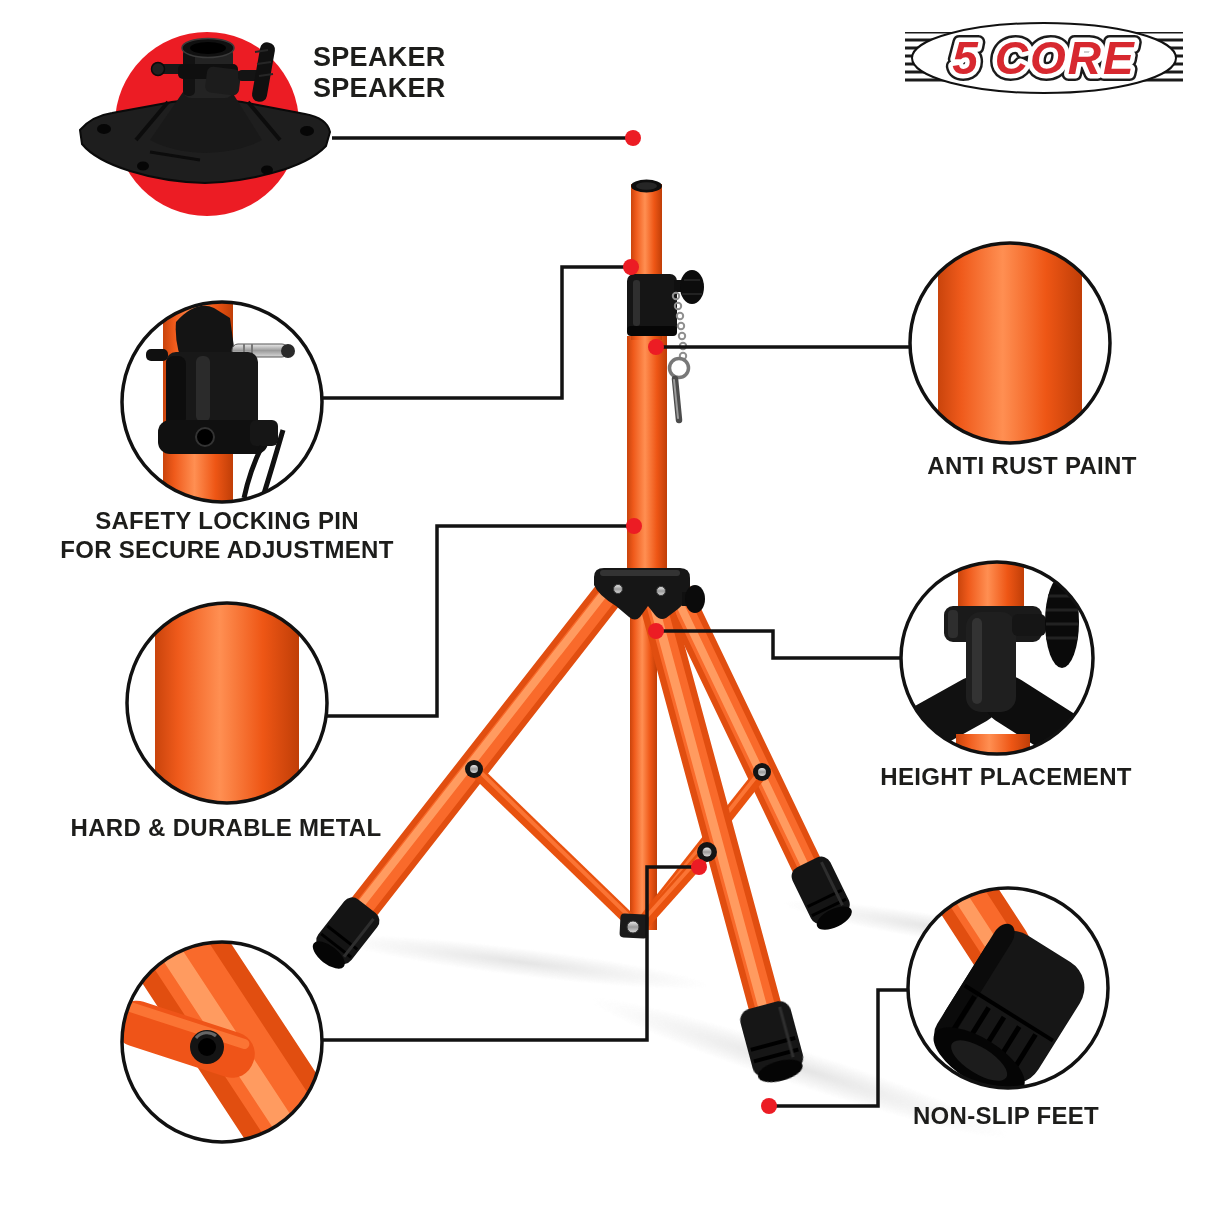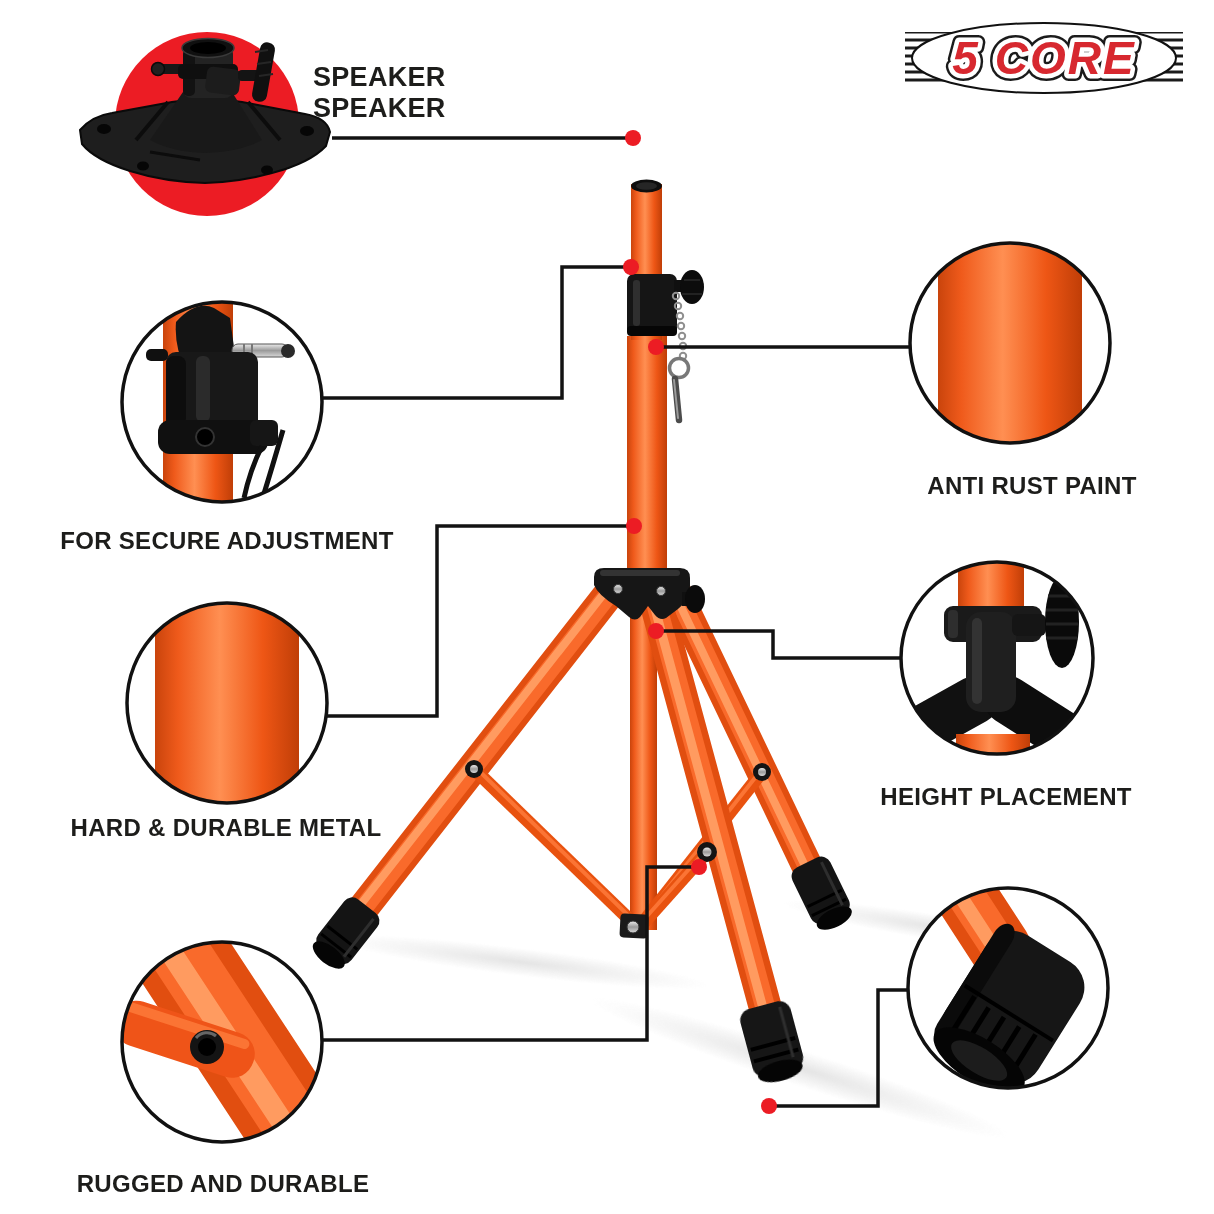--- a/index.html
+++ b/index.html
@@ -5,21 +5,21 @@
   html,body{margin:0;padding:0;}
   body{
     width:1214px;height:1214px;position:relative;background:#ffffff;
     font-family:"Liberation Sans",sans-serif;overflow:hidden;
   }
   #stage{position:absolute;left:0;top:0;width:1214px;height:1214px;}
   svg{position:absolute;left:0;top:0;}
   .label{
     position:absolute;font-weight:bold;color:#1d1d1b;
     font-size:24px;line-height:29px;letter-spacing:.3px;
-    width:400px;text-align:center;white-space:nowrap;margin-top:20px;
+    width:400px;text-align:center;white-space:nowrap;
   }
   .label .ln{display:block;}
   .label.big{font-size:27px;line-height:31px;}
   .label.left-align{text-align:left;width:auto;}
 </style>
 </head>
 <body>
 
 <div id="stage">
 
@@ -347,29 +347,30 @@
 <div class="label big left-align" style="left:313px;top:42px;">
   <span class="ln">SPEAKER</span>
   <span class="ln">SPEAKER</span>
 </div>
 
 <div class="label" style="left:832px;top:451px;">
   <span class="ln">ANTI RUST PAINT</span>
 </div>
 
 <div class="label" style="left:27px;top:506px;">
+  <span class="ln">SAFETY LOCKING PIN</span>
   <span class="ln">FOR SECURE ADJUSTMENT</span>
 </div>
 
-<div class="label" style="left:26px;top:793px;">
+<div class="label" style="left:26px;top:813px;">
   <span class="ln">HARD &amp; DURABLE METAL</span>
 </div>
 
 <div class="label" style="left:806px;top:762px;">
   <span class="ln">HEIGHT PLACEMENT</span>
 </div>
 
-<div class="label" style="left:23px;top:1149px;">
-  <span class="ln">RUGGED AND DURABLE</span>
-</div>
-
+
+<div class="label" style="left:806px;top:1101px;">
+  <span class="ln">NON-SLIP FEET</span>
+</div>
 
 </div>
 
 </body></html>

